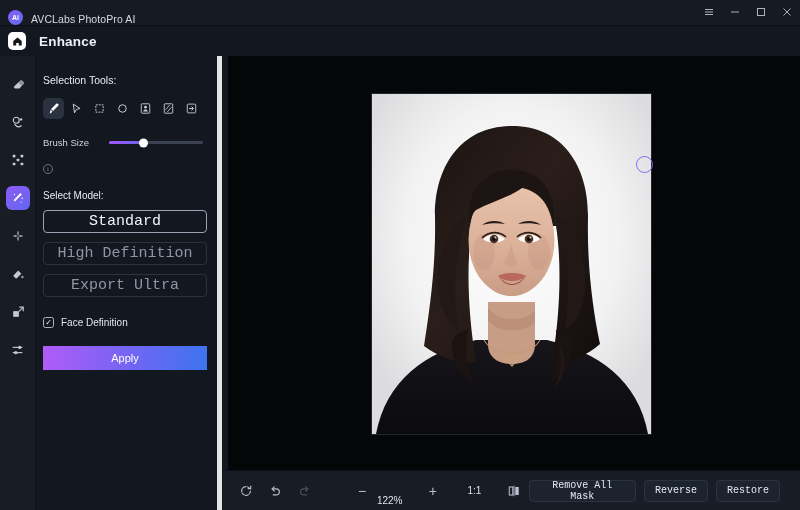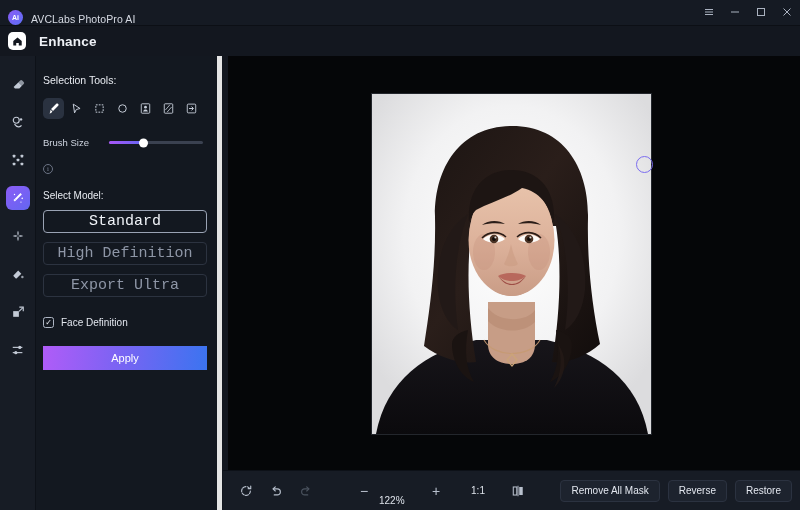--- a/index.html
+++ b/index.html
@@ -139,21 +139,21 @@
     background: #171c25; border-top: 1px solid #0d1118;
     display: flex; align-items: center;
   }
   .tbtn {
     width: 30px; height: 24px; display: flex; align-items: center; justify-content: center;
     color: #b8c0cd;
   }
   .tbtn.dim { color: #4b535f; }
   .zoomval { font-size: 10px; color: #dde2ea; width: 42px; text-align: left; margin-top: 19px; }
   .ratio { font-size: 10px; color: #dde2ea; width: 30px; text-align: center; }
-  .rbtns { margin-left: auto; display: flex; gap: 8px; padding-right: 8px; }
+  .rbtns { margin-left: auto; display: flex; gap: 8px; padding-right: 20px; font-family: Liberation Mono, monospace; }
   .rbtn {
     height: 22px; padding: 0 10px; background: #1d232e; border: 1px solid #2b3240;
     border-radius: 4px; color: #e3e7ef; font-size: 10px; font-family: inherit;
     display: flex; align-items: center; justify-content: center;
   }
 </style>
 </head>
 <body>
 
 <div id="app">

